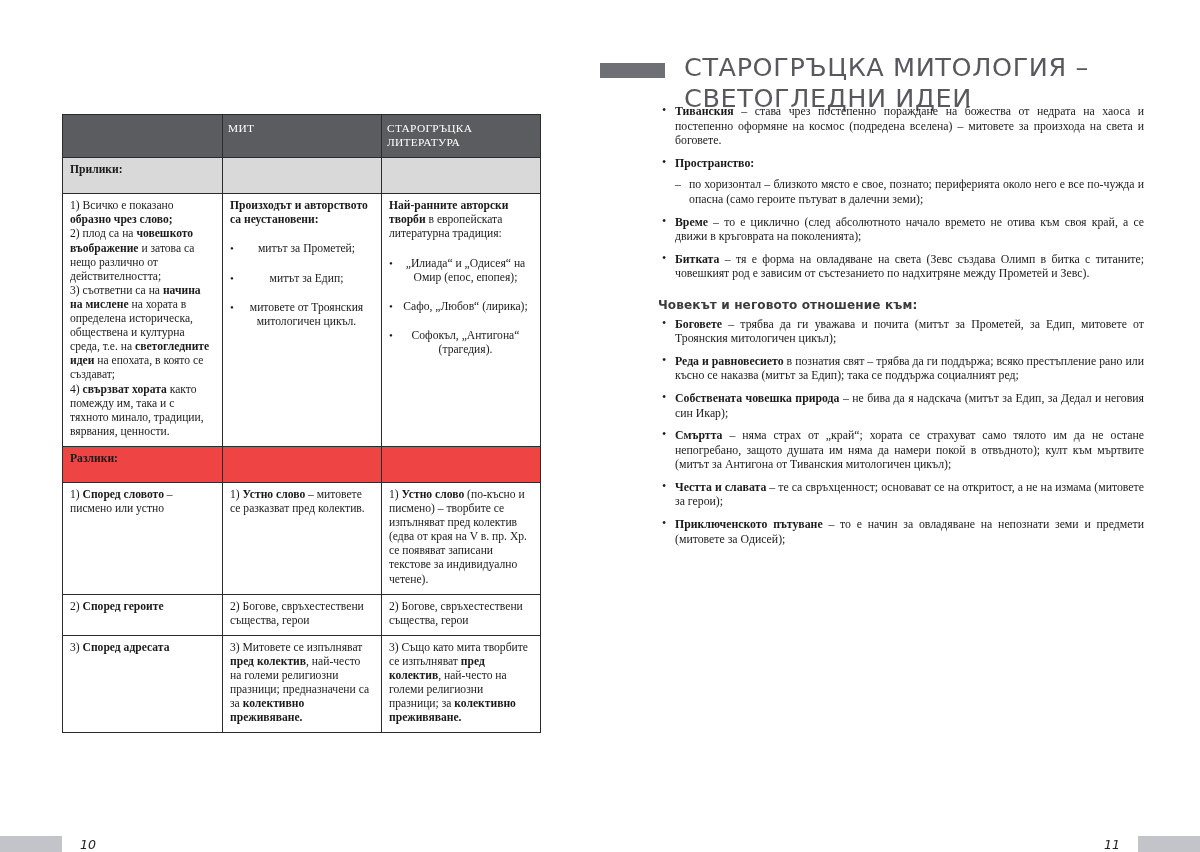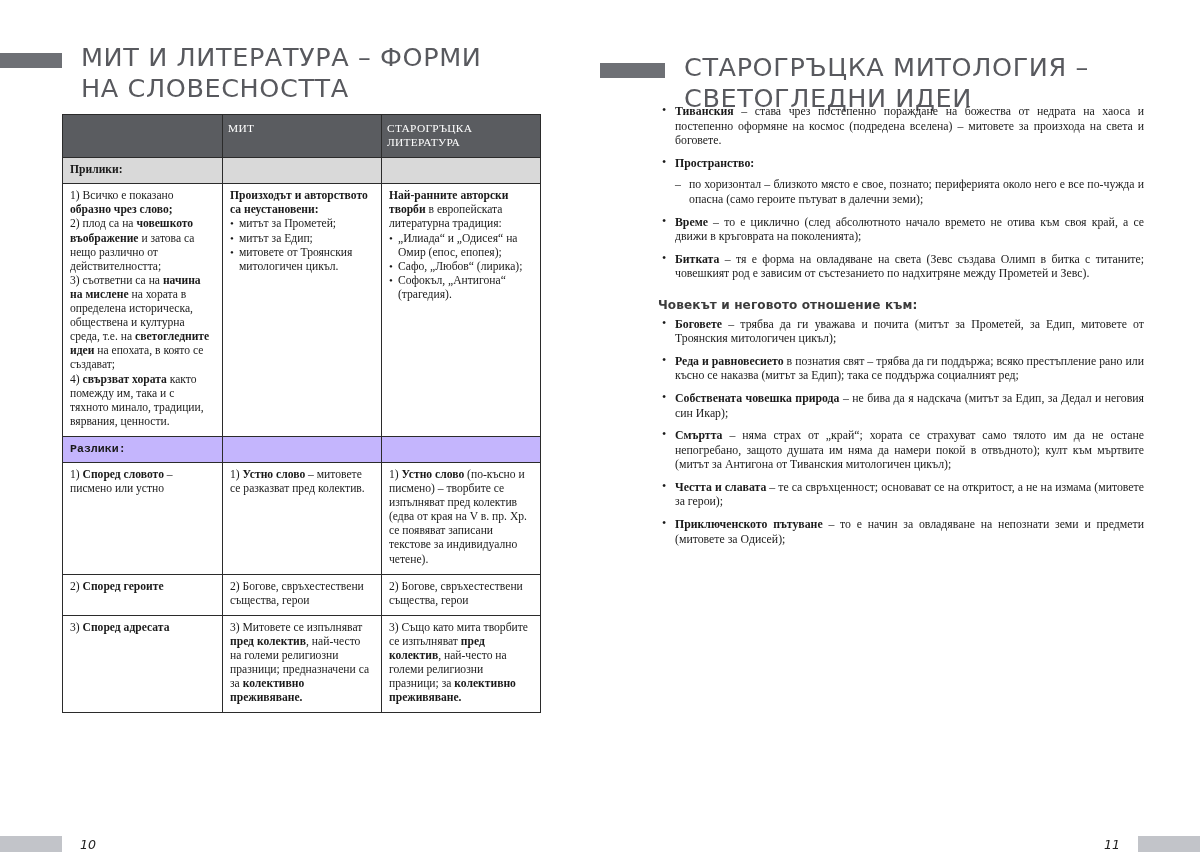--- a/index.html
+++ b/index.html
@@ -93,37 +93,38 @@
     letter-spacing: 0.3px;
     padding: 7px 5px 8px 5px !important;
     height: 26px;
   }
   .thead-blank { background: #5a5c60; }
 
   .section-row td {
     background: #d9d9d9;
     font-weight: bold;
     padding-top: 5px;
-    padding-bottom: 6px;
+    padding-bottom: 16px;
     height: 12px;
     margin-top: 24px;
   }
-  .section-row.darker td { background: #c4b5fd; font-family: Liberation Mono, monospace; }
+  .section-row.darker td { background: #ef4444; }
 
   .cell p { margin: 0; }
   .cell b, .cell strong { font-weight: bold; }
   .bullets {
     margin: 0;
     padding: 0;
     list-style: none;
   }
   .bullets li {
     position: relative;
     padding-left: 9px;
-    margin-top: 0;
+    margin-top: 15px;
+    text-align: center;
   }
   .bullets li::before {
     content: "•";
     position: absolute;
     left: 0;
     top: -1px;
     font-size: 11px;
   }
 
   
@@ -208,25 +209,20 @@
   .footer-right { right: 0; justify-content: flex-end; }
   .footer-right .foot-num { margin-right: 18px; }
 </style>
 </head>
 <body>
 
 <div class="spread">
 
   <div class="page page-left">
 
-    <div class="head-block head-left">
-      <div class="head-bar"></div>
-      <div class="head-title">МИТ И ЛИТЕРАТУРА – ФОРМИ
-НА СЛОВЕСНОСТТА</div>
-    </div>
 
     <table class="cmp-table">
       <colgroup>
           <col class="c1">
           <col class="c2">
           <col class="c3">
         </colgroup>
       <tbody>
         <tr>
           <th class="thead-blank"></th>

